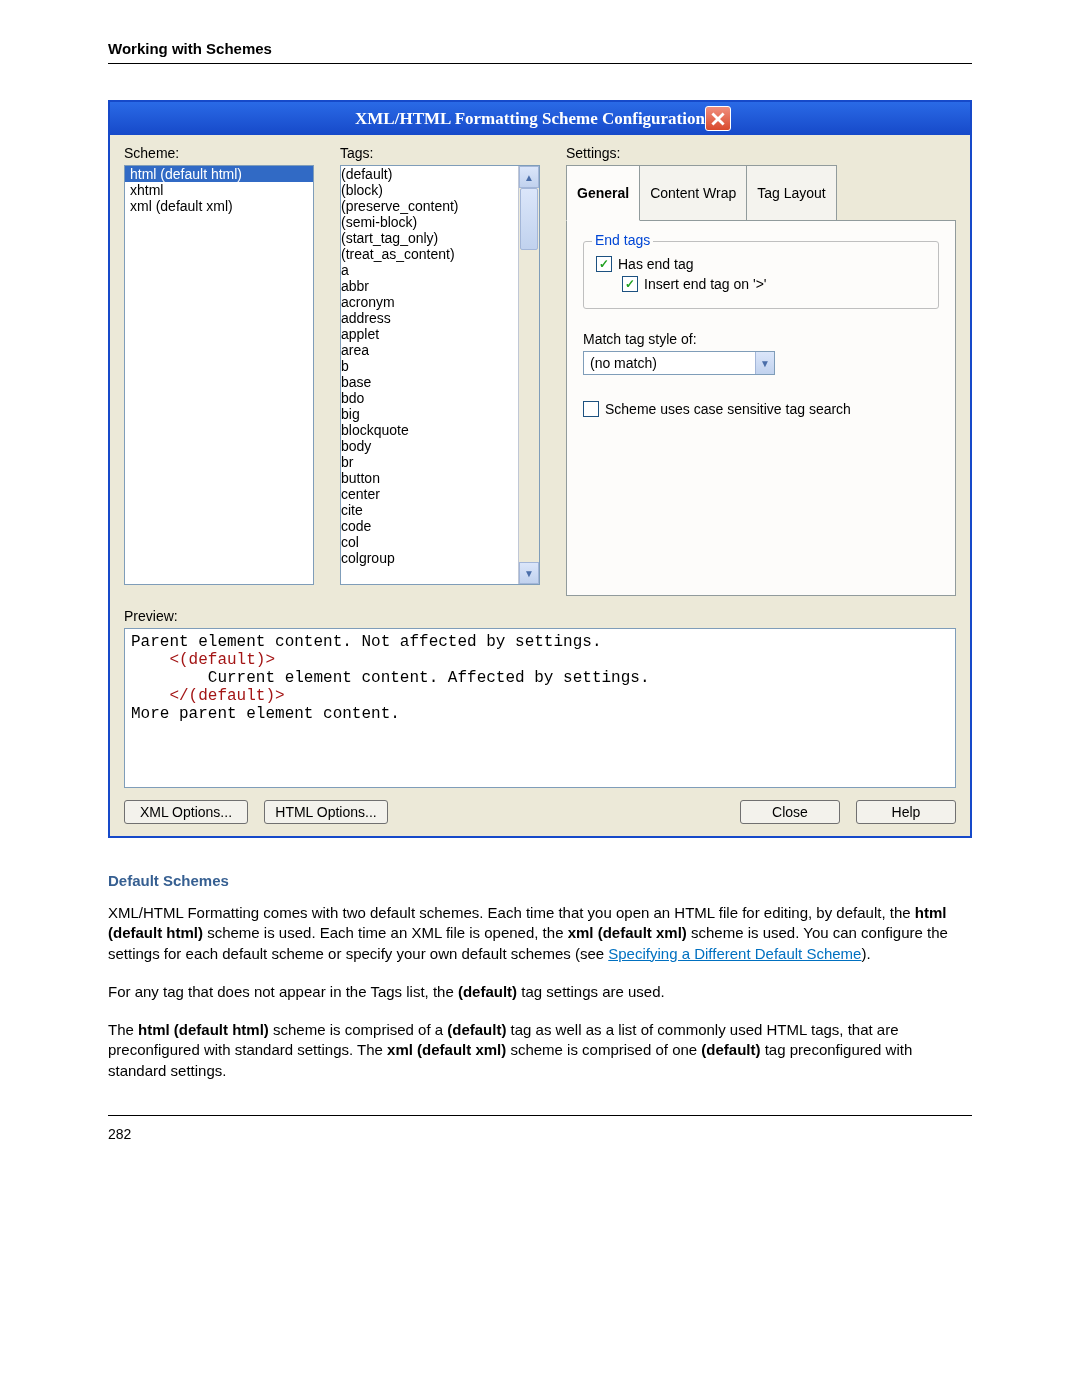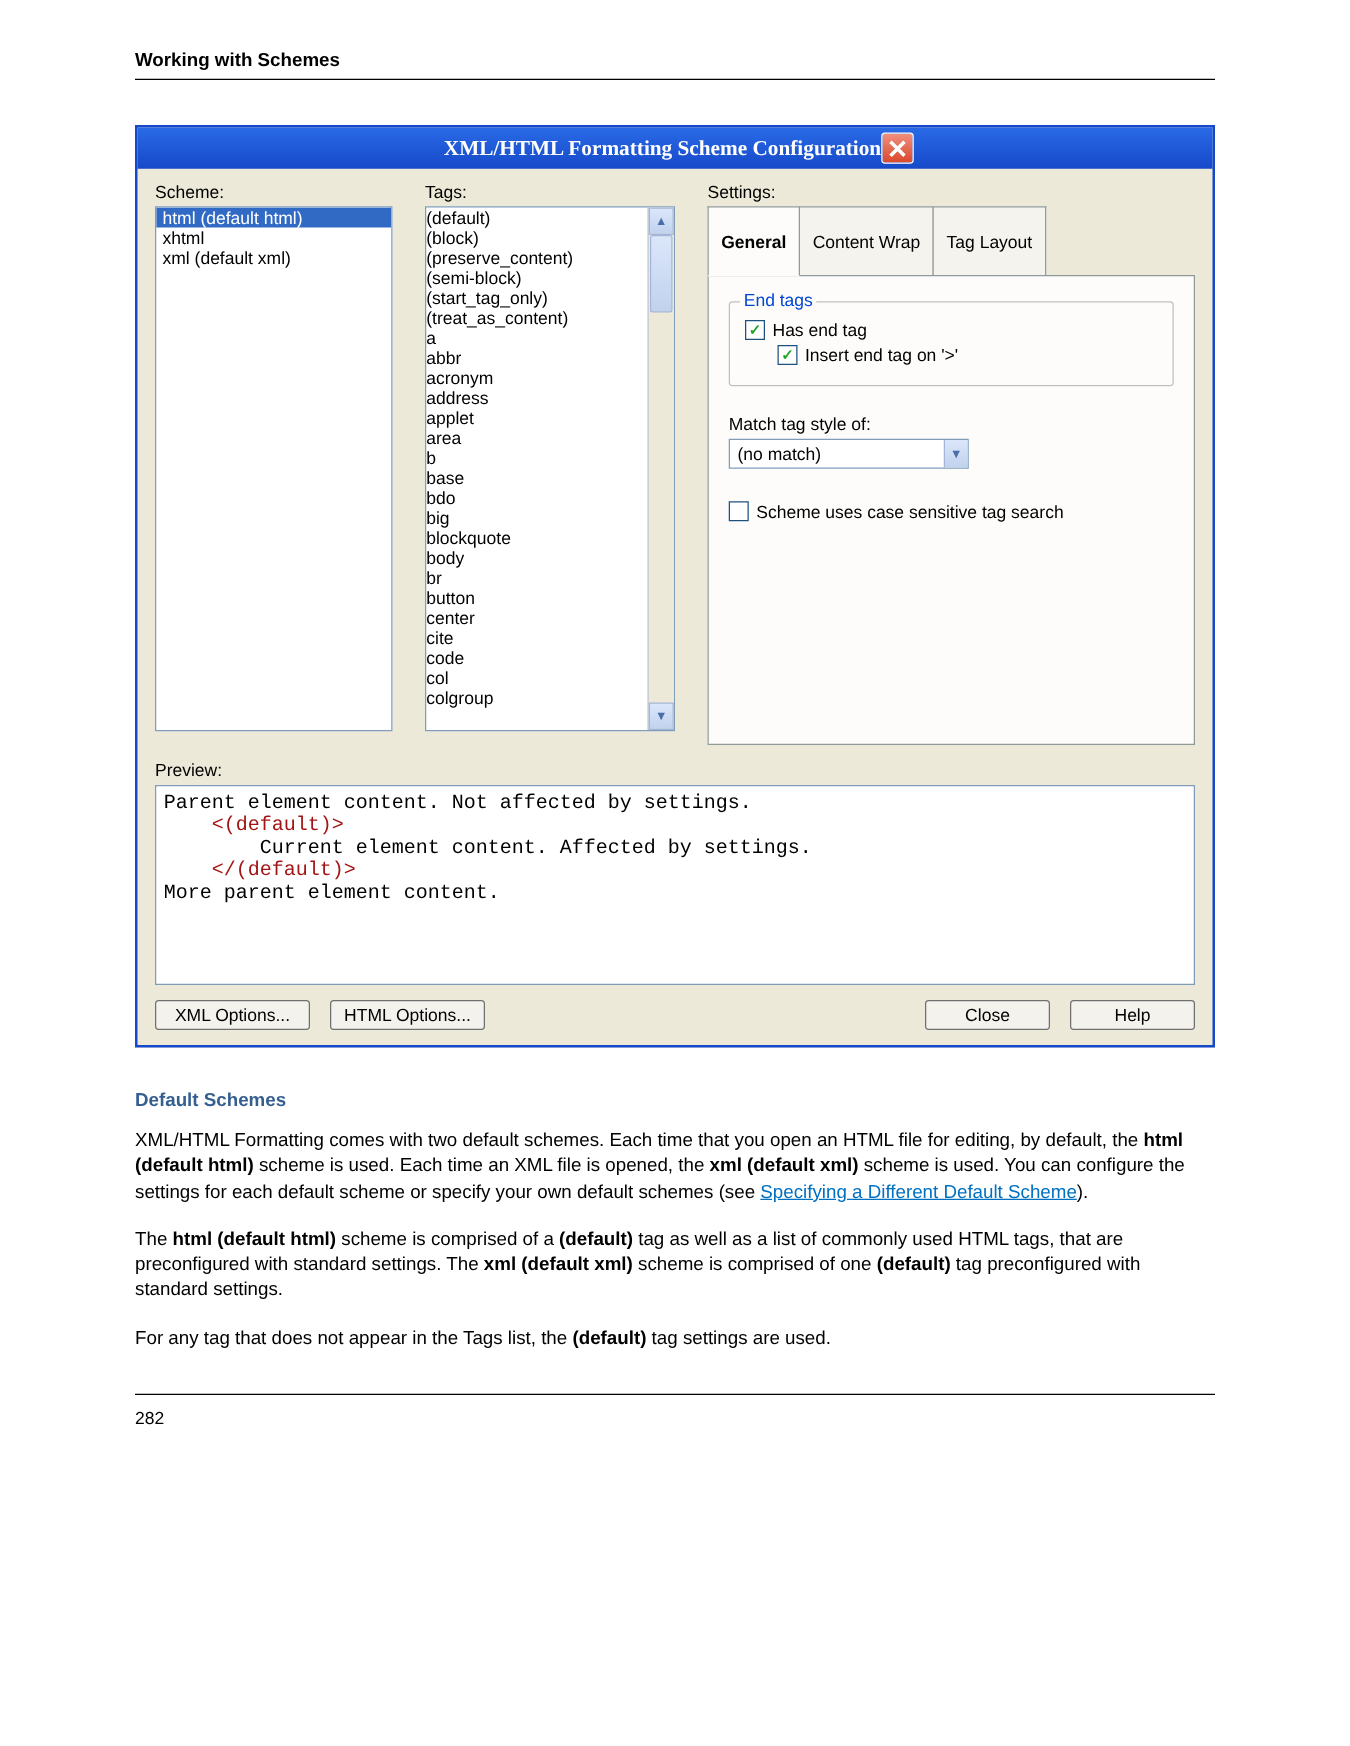--- a/index.html
+++ b/index.html
@@ -180,22 +180,22 @@
     </div>
   </div>
 
   <h2 class="sec">Default Schemes</h2>
 
   <p class="doc">
     <span>XML/HTML Formatting comes with two default schemes. Each time that you open an HTML file for editing, by default, the </span><b>html (default html)</b><span> scheme is used. Each time an XML file is opened, the </span><b>xml (default xml)</b><span> scheme is used. You can configure the settings for each default scheme or specify your own default schemes (see </span><a href="#" class="lnk">Specifying a Different Default Scheme</a><span>).</span>
   </p>
 
   <p class="doc">
+    <span>For any tag that does not appear in the Tags list, the </span><b>(default)</b><span> tag settings are used.</span>
+  </p>
+
+  <p class="doc">
     <span>The </span><b>html (default html)</b><span> scheme is comprised of a </span><b>(default)</b><span> tag as well as a list of commonly used HTML tags, that are preconfigured with standard settings. The </span><b>xml (default xml)</b><span> scheme is comprised of one </span><b>(default)</b><span> tag preconfigured with standard settings.</span>
   </p>
 
-  <p class="doc">
-    <span>For any tag that does not appear in the Tags list, the </span><b>(default)</b><span> tag settings are used.</span>
-  </p>
-
   <div class="footer-rule">282</div>
 
 </div>
 
 </body></html>

